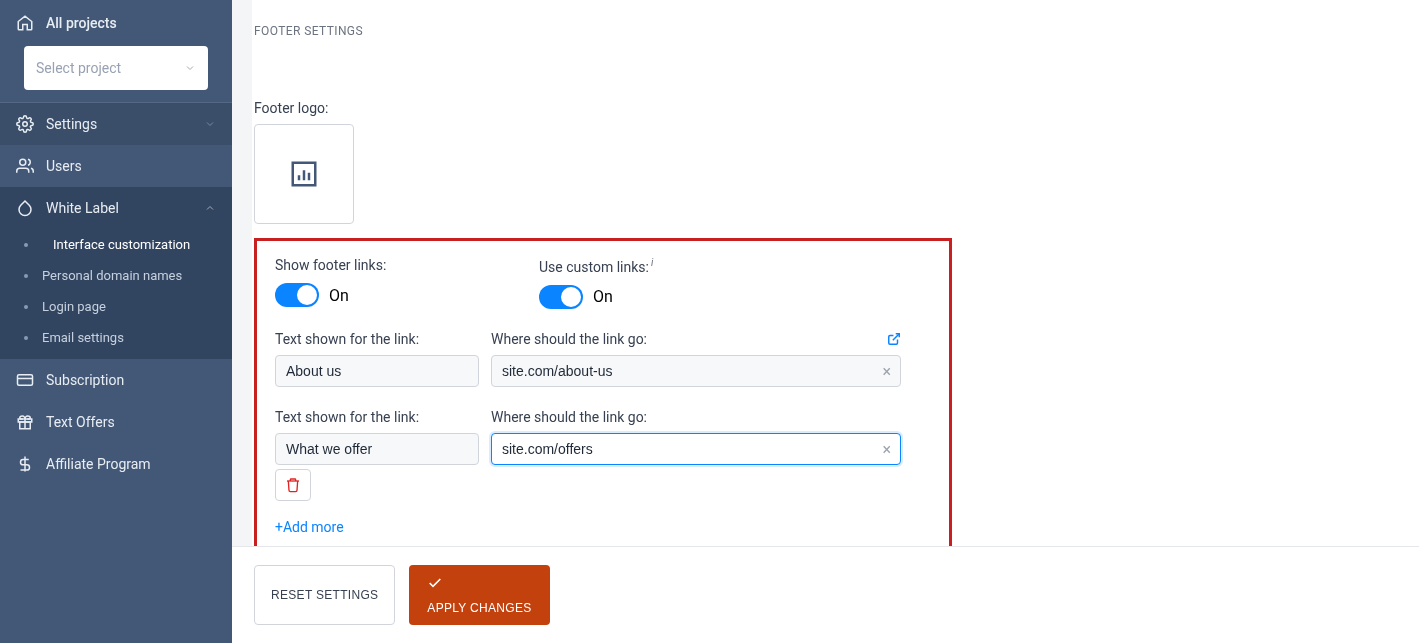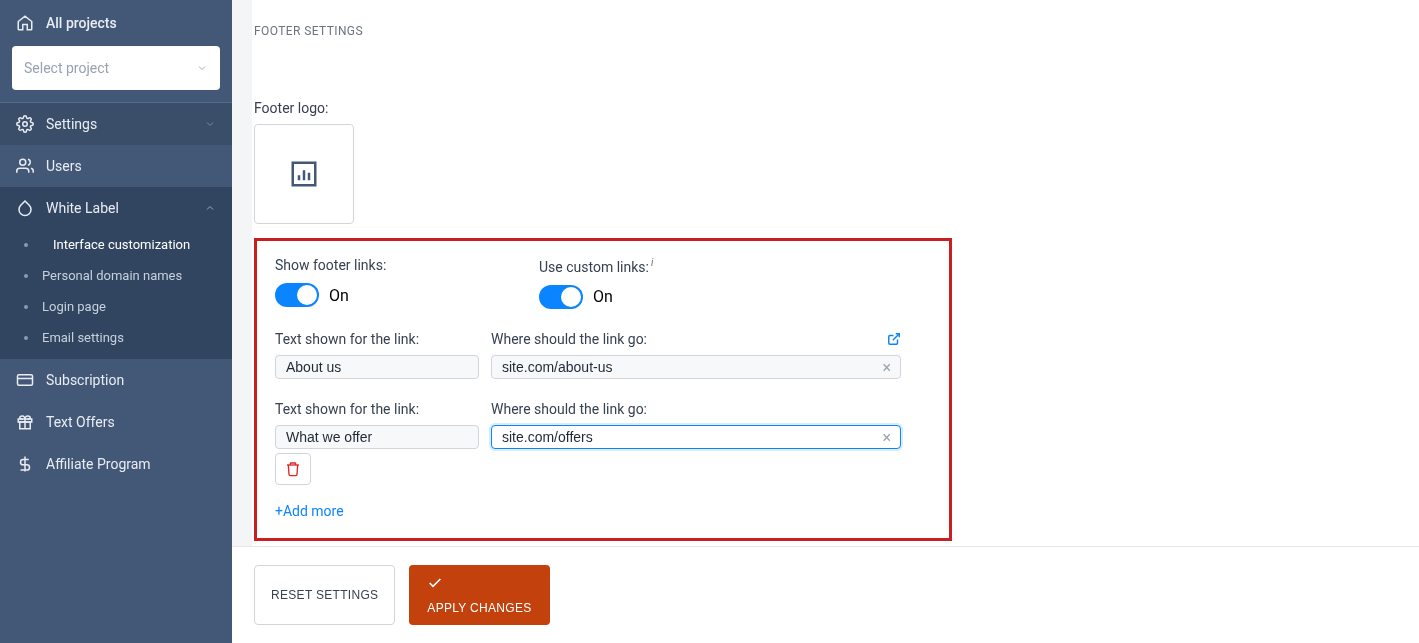--- a/index.html
+++ b/index.html
@@ -22,21 +22,21 @@
     .sidebar-row {
       display: flex;
       align-items: center;
       padding: 12px 16px;
       cursor: pointer;
       gap: 12px;
       color: #e8edf3;
     }
     .all-projects-row { padding: 14px 16px; }
     .all-projects-row span { font-weight: 500; }
-    .select-wrap { padding: 0 12px 12px; }
+    .select-wrap { padding: 0 24px 12px; }
     .select-project {
       width: 100%;
       background: #fff;
       color: #98a2b3;
       border: none;
       padding: 14px 12px;
       border-radius: 4px;
       font-size: 14px;
       display: flex;
       justify-content: space-between;
@@ -148,21 +148,21 @@
       row-gap: 8px;
       margin-top: 22px;
       position: relative;
     }
     .link-pair .col-label { color: #374151; font-size: 14px; }
     .col-url-row { display: flex; justify-content: space-between; align-items: center; }
     .input {
       border: 1px solid #d1d5db;
       background: #f7f8f9;
       border-radius: 4px;
-      height: 24px;
+      height: 32px;
       padding: 0 10px;
       font-size: 14px;
       color: #1f2937;
       width: 100%;
     }
     .input-url-wrap { position: relative; }
     .input-url-wrap .close-x {
       position: absolute; right: 10px; top: 50%; transform: translateY(-50%);
       color: #9ca3af; cursor: pointer; font-size: 16px;
     }

